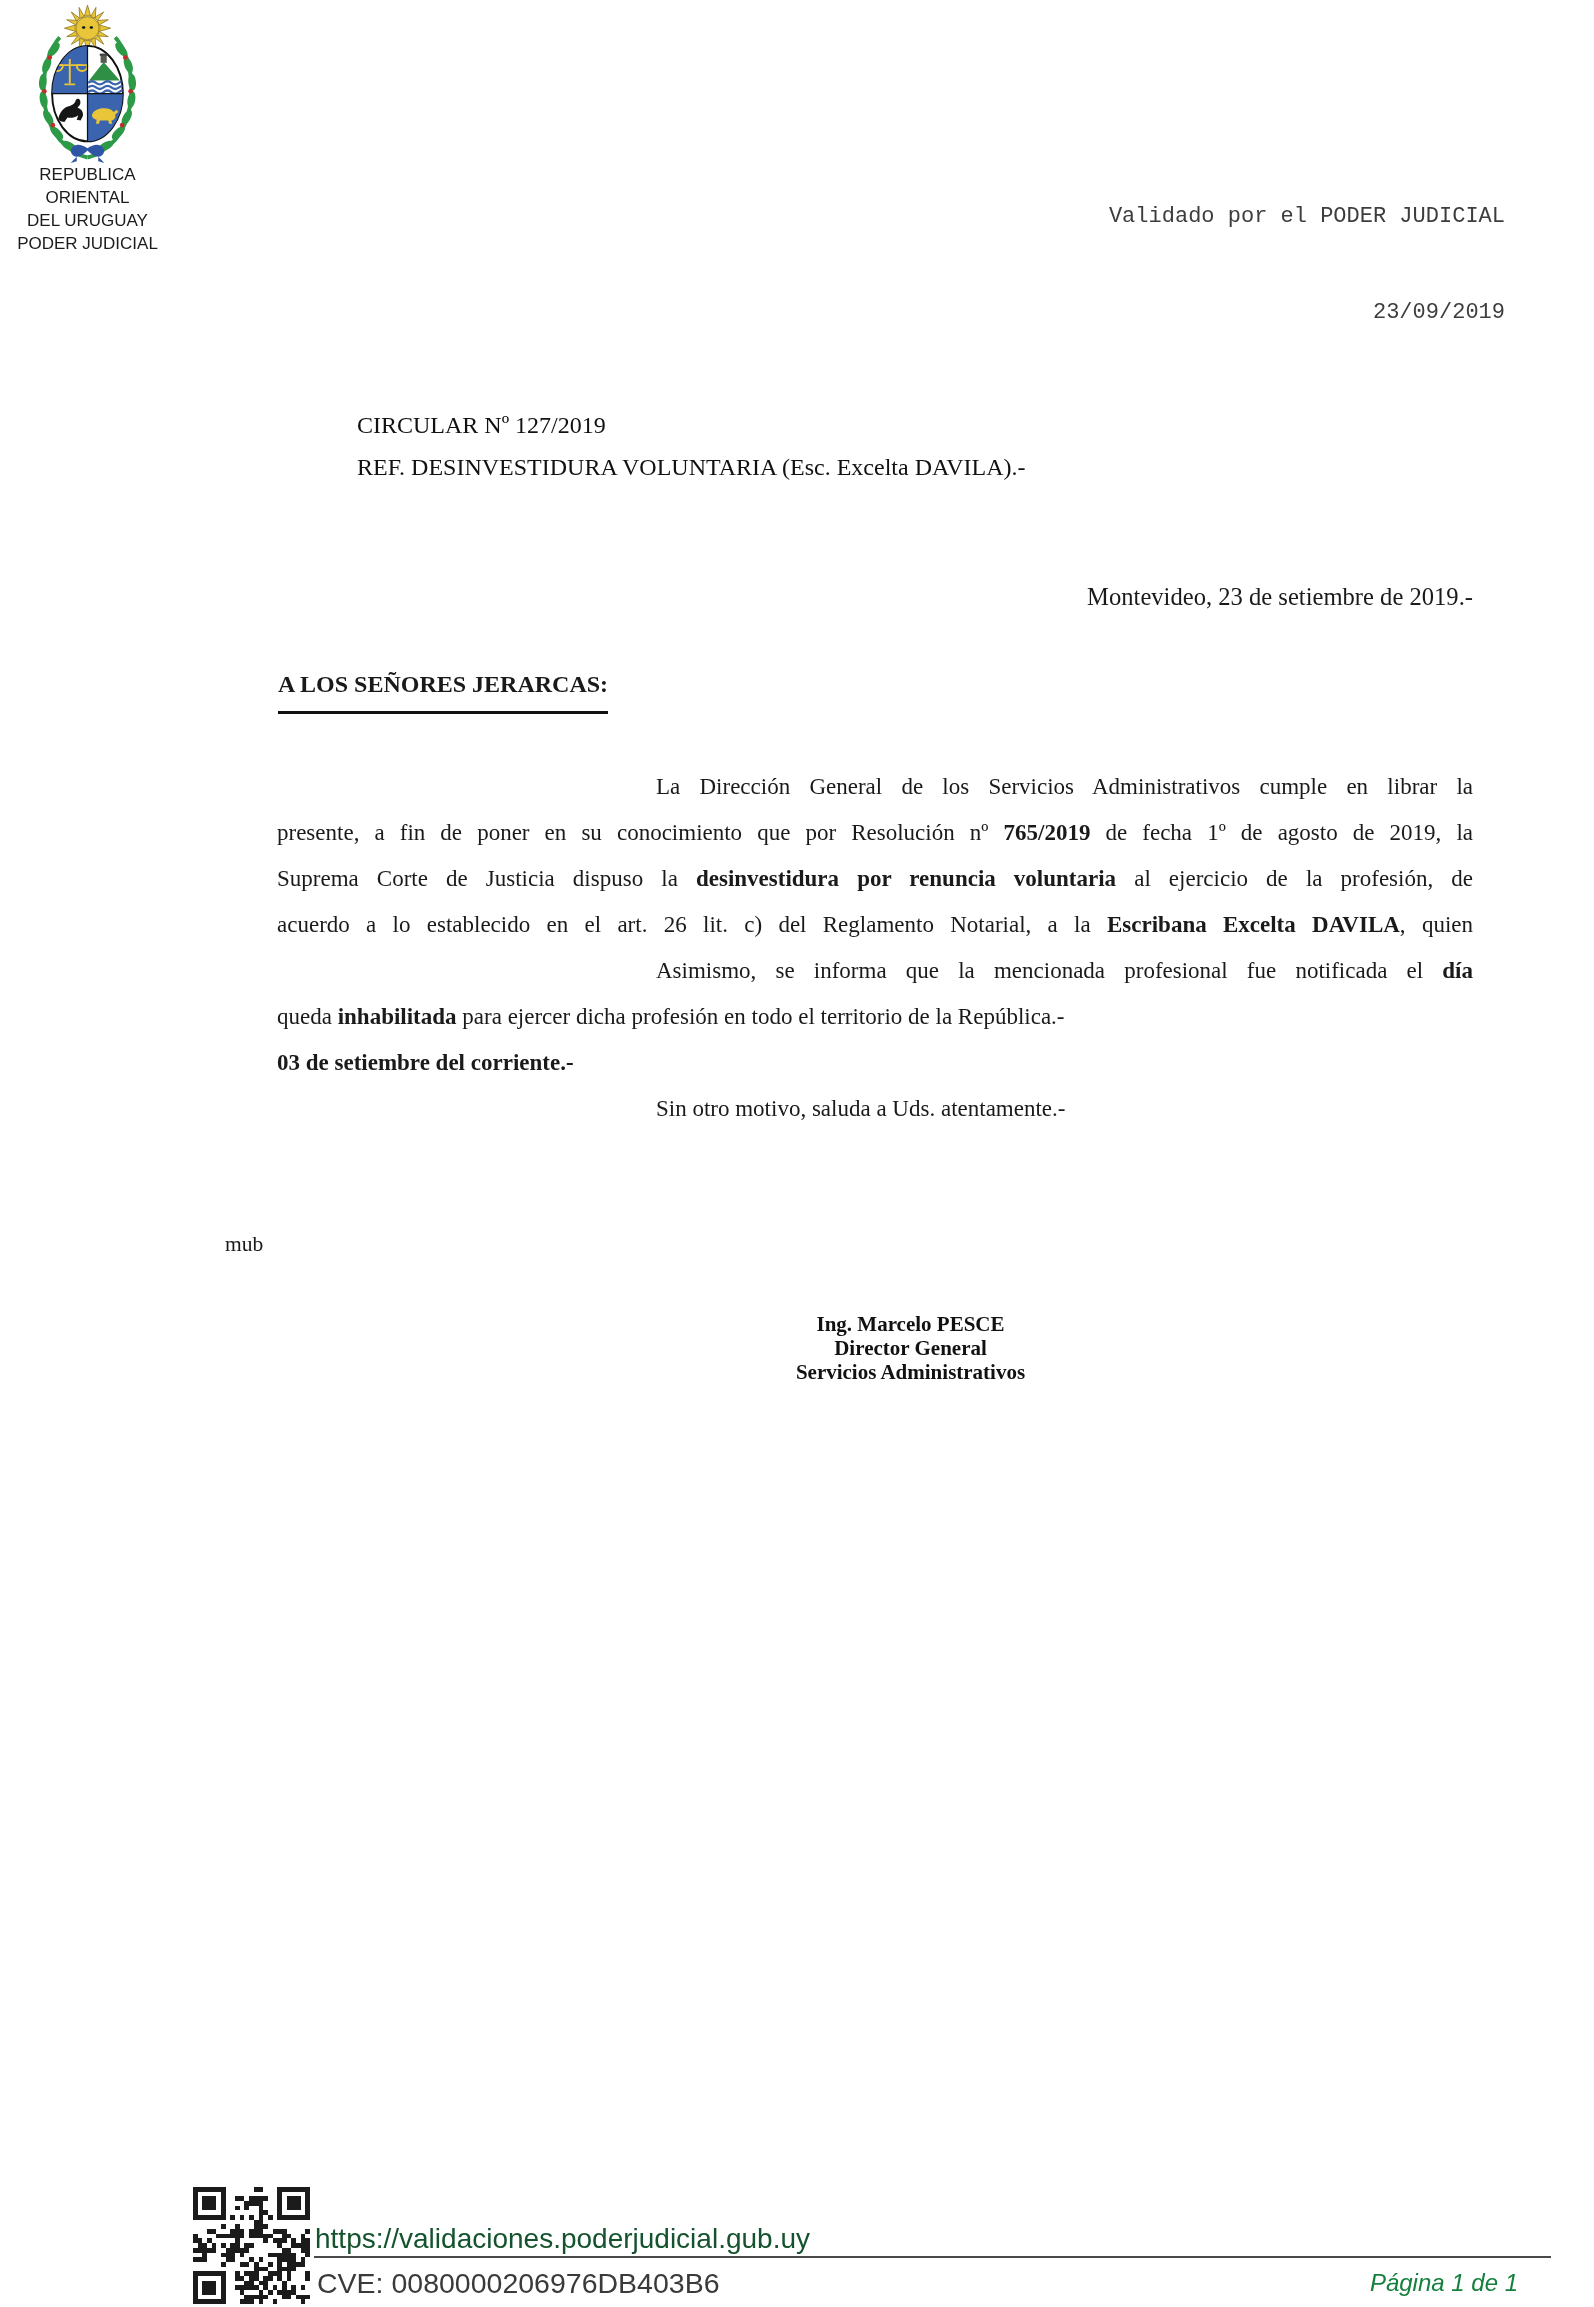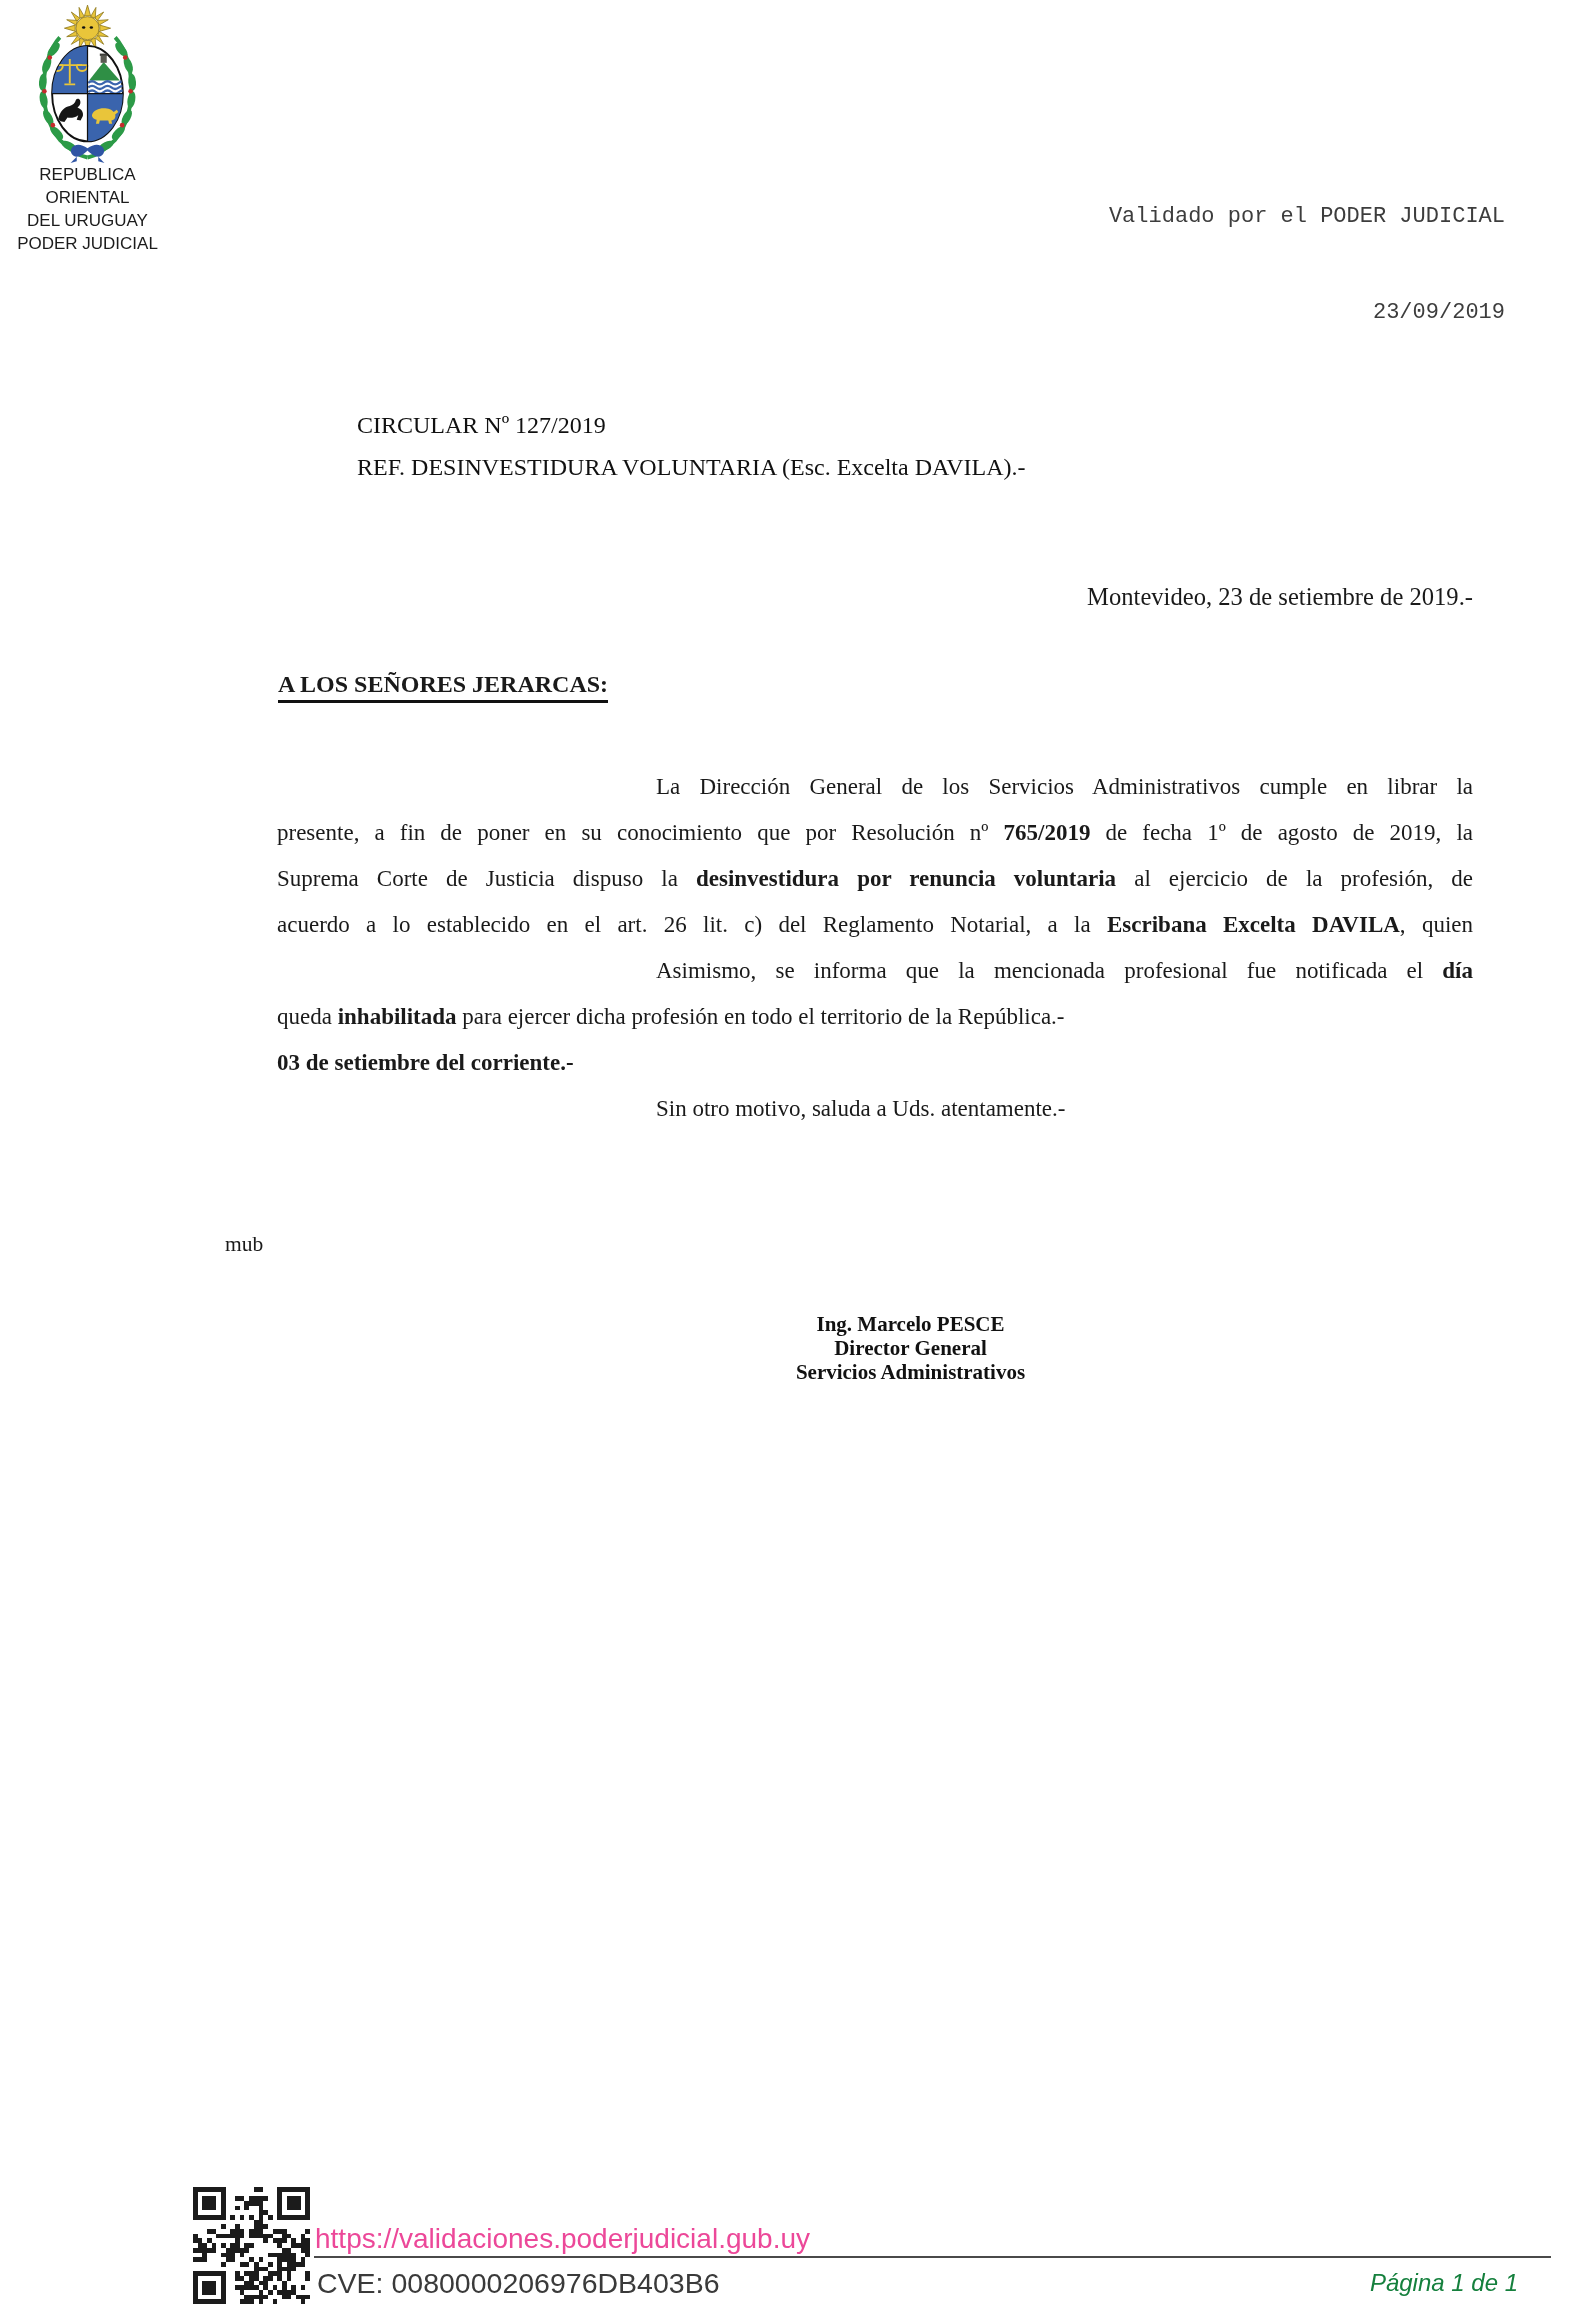--- a/index.html
+++ b/index.html
@@ -25,40 +25,40 @@
   
   .title-block { left:357px; top:404px; font-weight:normal; font-size:24px;
     line-height:42px; color:#111; }
 
   
   .dateline { left:277px; top:581px; width:1196px; text-align:right;
     font-size:24.6px; height:31px; line-height:31px; }
 
   
   .salutation { left:278px; top:671px; font-size:24px; font-weight:bold; }
-  .salutation span { border-bottom:3.1px solid #111; padding-bottom:3px; }
+  .salutation span { border-bottom:3.1px solid #111; padding-bottom:14px; }
 
   
   .body-block { left:277px; top:764px; width:1196px; font-size:23px; }
   .body-line { height:46px; line-height:46px; white-space:normal; overflow:visible; }
   .body-line.justify { text-align:justify; text-align-last:justify; }
   .body-line.indent { text-indent:379px; }
   .body-line b { font-weight:bold; }
 
   
   .initials { left:225px; top:1232px; font-size:21.5px; }
 
   
   .signature { left:718px; top:1312px; width:385px; text-align:center;
     font-weight:bold; font-size:21px; line-height:24px; color:#111; }
 
   
   .qr { left:193px; top:2187px; }
   .footer-url { left:315px; top:2222px; font-family:"Liberation Sans", sans-serif;
-    font-size:28px; height:34px; line-height:34px; color:#ec4899; }
+    font-size:28px; height:34px; line-height:34px; color:#14532d; }
   .footer-rule { left:314px; top:2256px; width:1237px; height:2.3px; background:#4a4a4a; }
   .footer-cve { left:317px; top:2266px; font-family:"Liberation Sans", sans-serif;
     font-size:28.5px; height:34px; line-height:34px; color:#3a3a3a; }
   .footer-page { right:77px; top:2266px; font-family:"Liberation Sans", sans-serif;
     font-size:24px; height:34px; line-height:34px; color:#15803d;font-style:italic; }
 </style>
 </head>
 <body>
 
 <div class="page">

